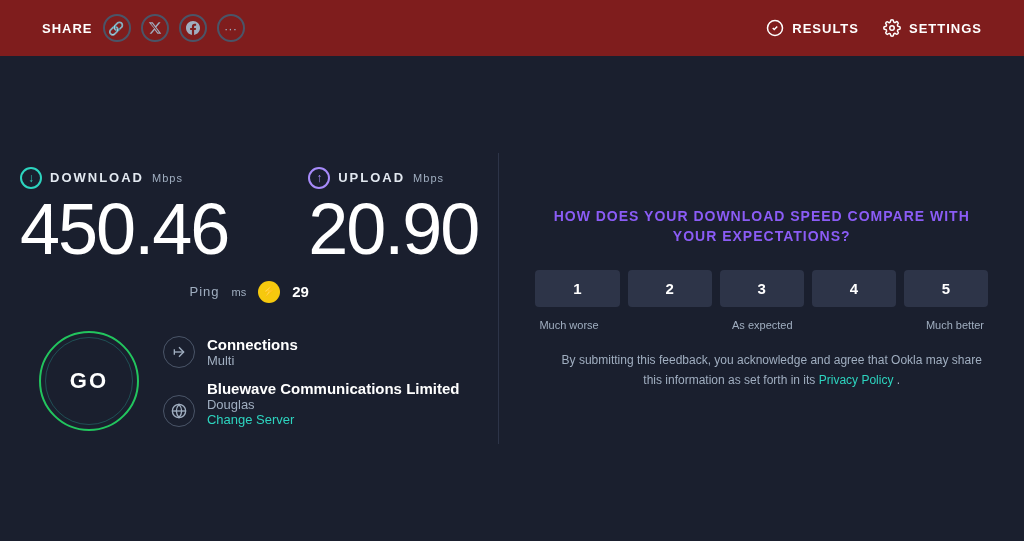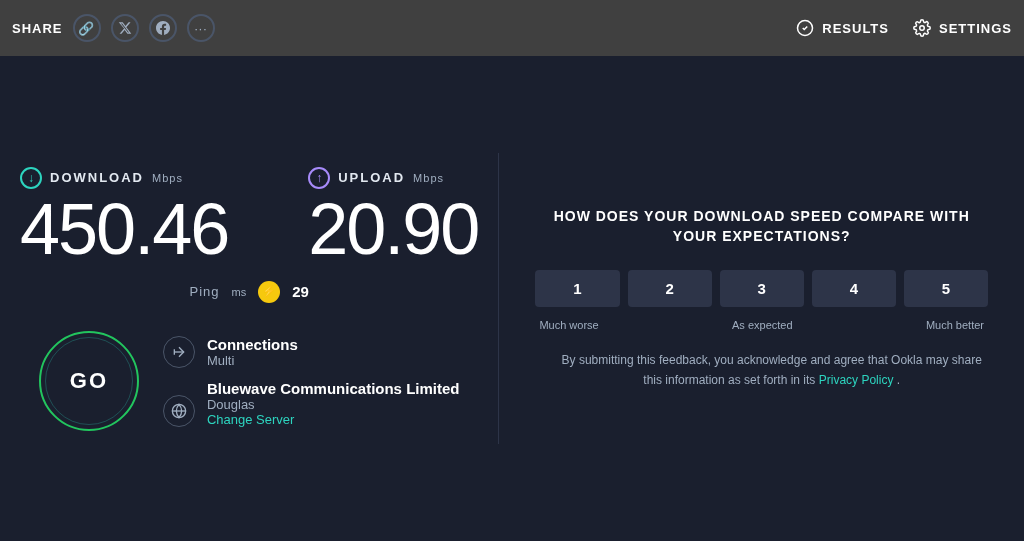--- a/index.html
+++ b/index.html
@@ -11,22 +11,22 @@
       height: 541px;
       overflow: hidden;
       position: relative;
     }
 
     
     .header {
       display: flex;
       justify-content: space-between;
       align-items: center;
-      padding: 14px 12px;
-      background-color: #404040;
+      padding: 14px 42px;
+      background-color: #7f1d1d;
     }
     .header-left {
       display: flex;
       align-items: center;
       gap: 10px;
     }
     .share-label {
       font-size: 13px;
       font-weight: 700;
       letter-spacing: 1px;
@@ -263,21 +263,21 @@
       display: flex;
       flex-direction: column;
       justify-content: center;
       padding: 24px 36px;
     }
 
     .compare-title {
       font-size: 14px;
       font-weight: 700;
       letter-spacing: 1px;
-      color: #ffffff;
+      color: #8b5cf6;
       text-align: center;
       line-height: 1.4;
       margin-bottom: 24px;
     }
 
     .rating-row {
       display: flex;
       gap: 8px;
       margin-bottom: 12px;
       justify-content: center;

